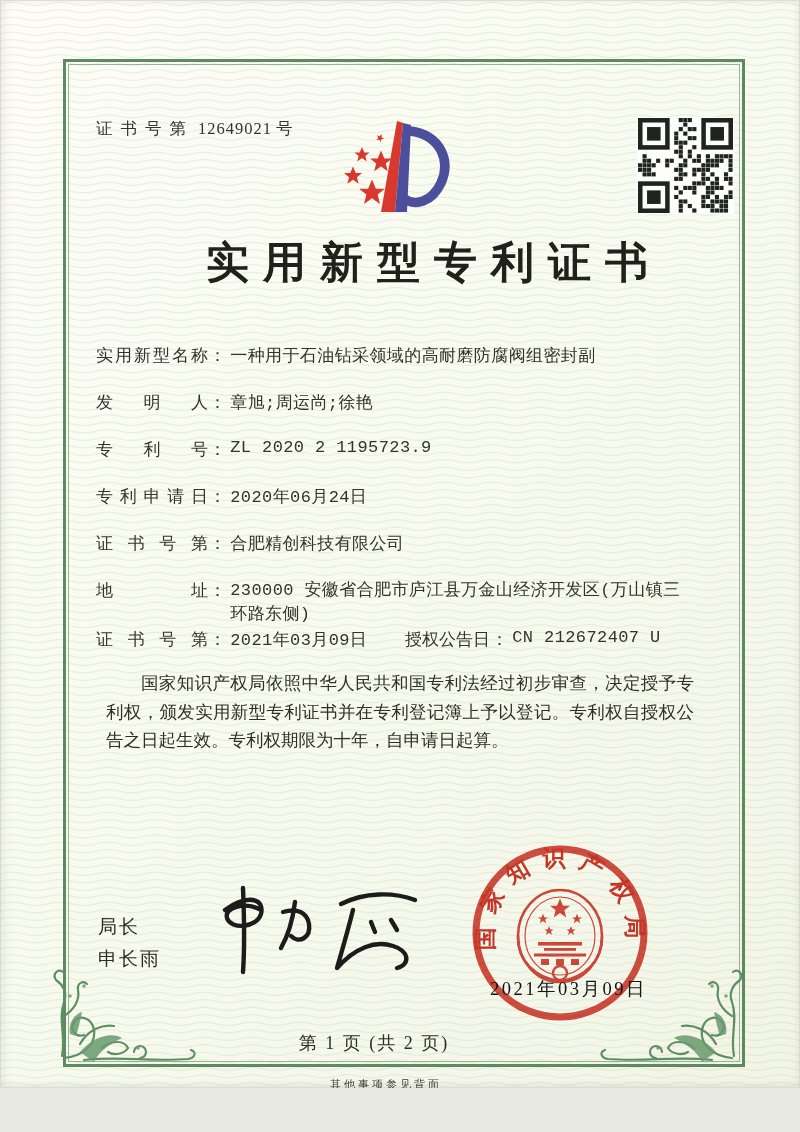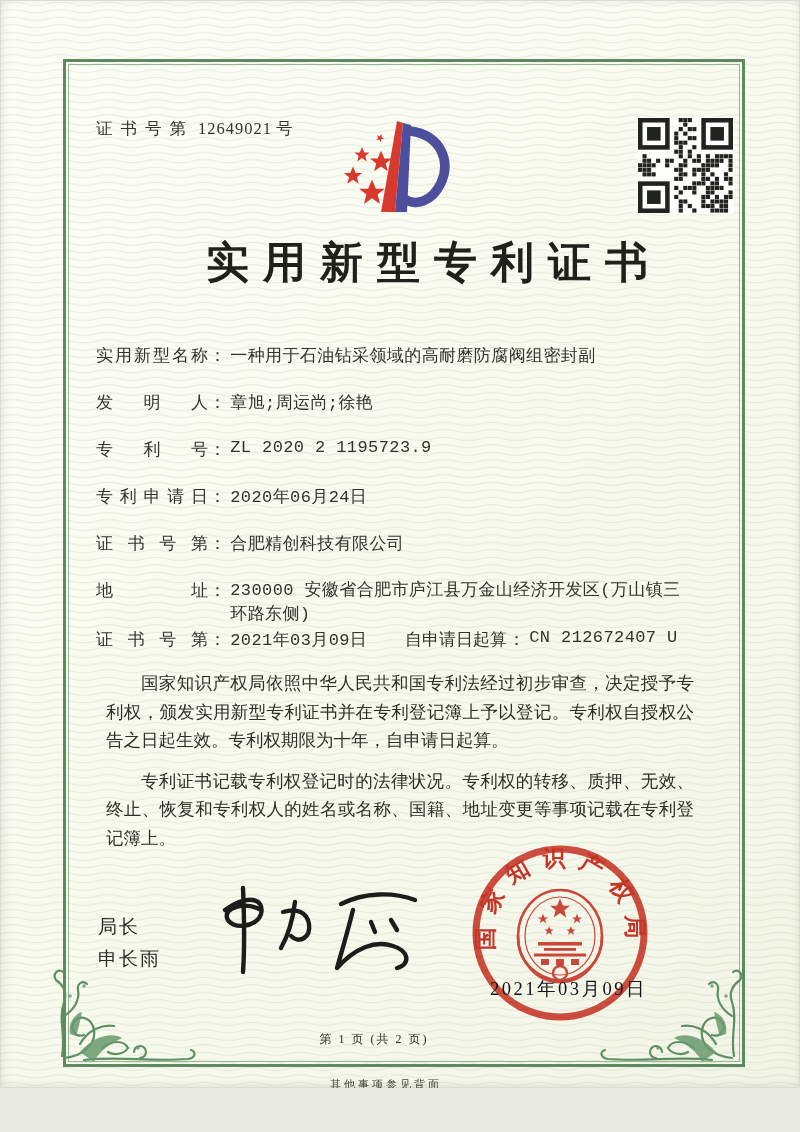--- a/index.html
+++ b/index.html
@@ -26,21 +26,21 @@
   .fvalue.wrap{white-space:normal;width:455px;line-height:23.5px;}
   .fpair2{position:absolute;left:309px;top:0;}
   .body-text{position:absolute;left:94px;top:657px;width:612px;z-index:3;
              font-size:17.5px;line-height:28.5px;text-align:justify;color:#2f2f28;}
   .body-text p{margin:12px;text-indent:2em;}
   .sign-title{position:absolute;left:98px;top:914px;z-index:3;font-size:19px;color:#2b2b26;letter-spacing:2px;}
   .sign-name{position:absolute;left:98px;top:946px;z-index:3;font-size:19px;color:#2b2b26;letter-spacing:2px;}
   .signature{position:absolute;left:203px;top:876px;z-index:3;}
   .seal{position:absolute;left:459px;top:832px;z-index:4;mix-blend-mode:multiply;}
   .seal-date{position:absolute;left:490px;top:976px;z-index:5;font-size:18.5px;letter-spacing:2.5px;color:#141418;}
-  .page-no{position:absolute;left:0;top:1031px;width:748px;text-align:center;z-index:3;font-size:12px;letter-spacing:2px;color:#2e2e28;}
+  .page-no{position:absolute;left:0;top:1031px;width:748px;text-align:center;z-index:3;font-size:18px;letter-spacing:2px;color:#2e2e28;}
   .back-note{position:absolute;left:0;top:1077px;width:748px;text-align:center;z-index:3;font-size:11px;letter-spacing:3px;color:#3a3a32;margin-left:12px;}
   .flourish{position:absolute;z-index:2;}
   .flourish.fl-left{left:50px;top:956px;}
   .flourish.fl-right{left:594px;top:956px;transform:scaleX(-1);}
 </style>
 </head>
 <body>
 
 <div class="page">
 
@@ -270,28 +270,27 @@
     <span class="fvalue">合肥精创科技有限公司</span>
   </div>
   <div class="frow" style="top:579px">
     <span class="flabel">地址</span><span class="fcolon">：</span>
     <span class="fvalue wrap">230000 安徽省合肥市庐江县万金山经济开发区(万山镇三环路东侧)</span>
   </div>
   <div class="frow" style="top:628px">
     <span class="flabel">证书号第</span><span class="fcolon">：</span>
     <span class="fvalue">2021年03月09日</span>
     <span class="fpair2">
-      <span>自申请日起算</span><span class="fcolon">：</span>
+      <span>授权公告日</span><span class="fcolon">：</span>
       <span class="fvalue">CN 212672407 U</span>
     </span>
   </div>
 
   <div class="body-text">
     <p>国家知识产权局依照中华人民共和国专利法经过初步审查，决定授予专利权，颁发实用新型专利证书并在专利登记簿上予以登记。专利权自授权公告之日起生效。专利权期限为十年，自申请日起算。</p>
-    <p>专利证书记载专利权登记时的法律状况。专利权的转移、质押、无效、终止、恢复和专利权人的姓名或名称、国籍、地址变更等事项记载在专利登记簿上。</p>
   </div>
 
   <div class="sign-title">局长</div>
   <div class="sign-name">申长雨</div>
 
   <svg class="signature" width="235" height="105" viewBox="0 0 235 105">
     <g fill="none" stroke="#1c1c1a" stroke-width="4.4" stroke-linecap="round" stroke-linejoin="round">
       <path d="M22,34 C44,18 62,22 58,38 C54,52 28,54 24,42 C21,31 42,26 56,33"></path>
       <path d="M40,12 C41,36 42,68 40,96"></path>
       <path d="M92,26 C90,42 86,58 78,72"></path>

